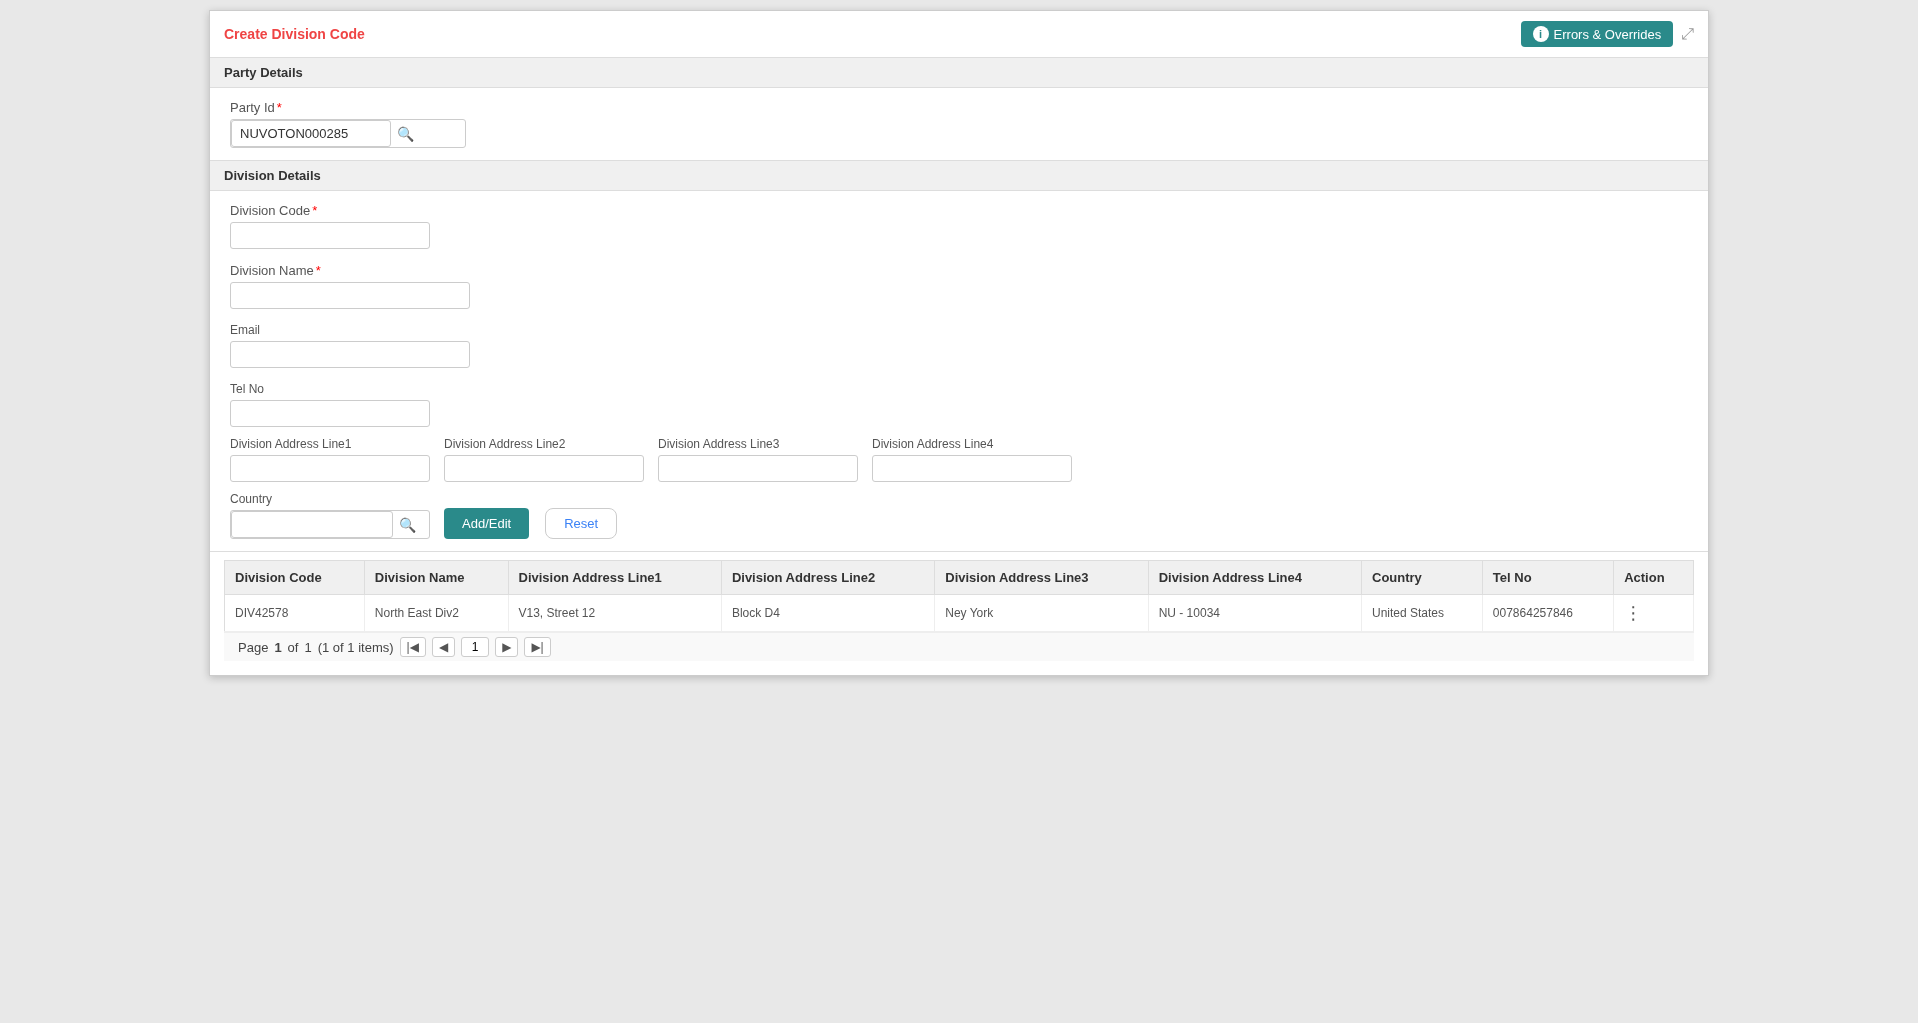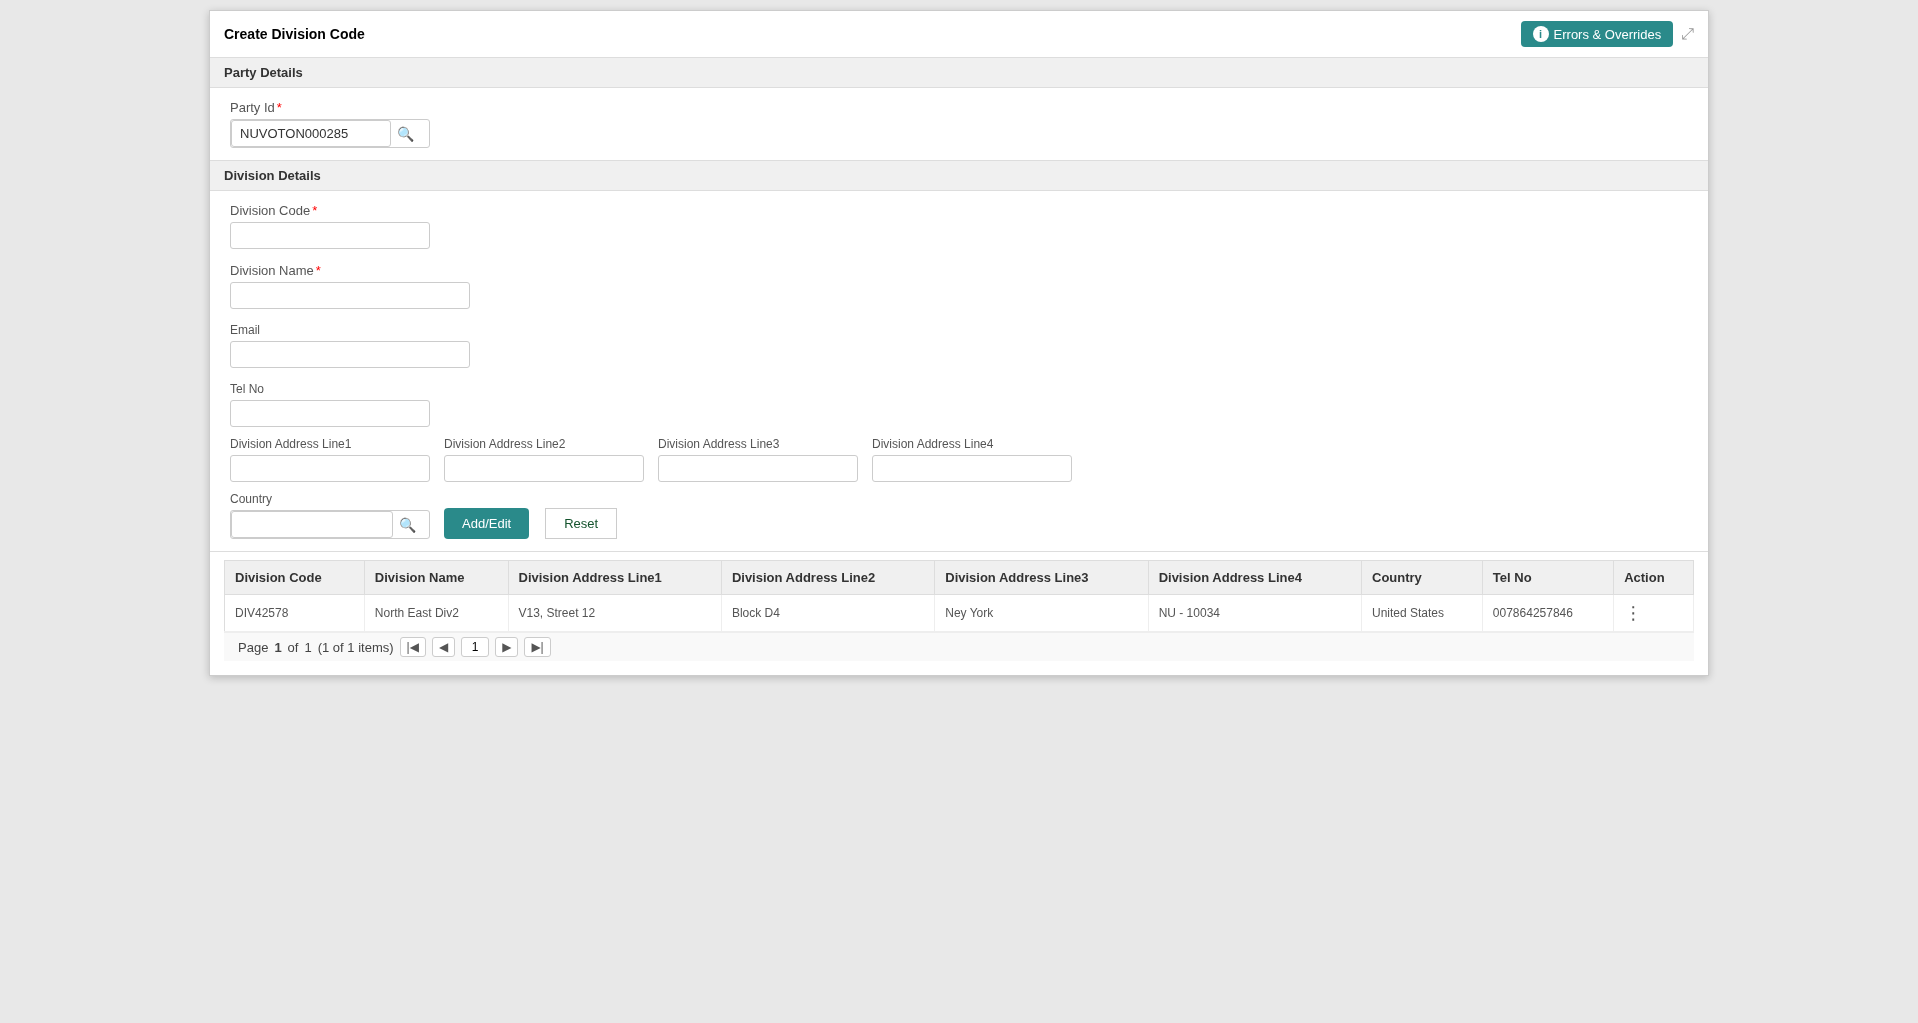--- a/index.html
+++ b/index.html
@@ -15,21 +15,21 @@
       display: flex;
       align-items: center;
       justify-content: space-between;
       padding: 10px 14px;
       background: #fff;
       border-bottom: 1px solid #ddd;
     }
     .modal-title {
       font-size: 14px;
       font-weight: bold;
-      color: #000000;
+      color: #ef4444;
     }
     .header-right {
       display: flex;
       align-items: center;
       gap: 8px;
     }
     .errors-btn {
       background: #2a8a8a;
       color: #fff;
       border: none;
@@ -113,21 +113,21 @@
       background: transparent;
     }
     .search-field .search-btn {
       background: none;
       border: none;
       cursor: pointer;
       padding: 4px 6px;
       color: #666;
       font-size: 14px;
     }
-    .party-id-field { width: 200px; }
+    .party-id-field { width: 236px; }
     .div-code-field { width: 200px; }
     .div-name-field { width: 240px; }
     .email-field { width: 240px; }
     .tel-field { width: 200px; }
     .addr-field { width: 200px; }
     .country-field { width: 200px; }
     .btn-row {
       display: flex;
       gap: 16px;
       margin-top: 6px;
@@ -136,24 +136,24 @@
       background: #2a8a8a;
       color: #fff;
       border: none;
       padding: 7px 18px;
       border-radius: 4px;
       cursor: pointer;
       font-size: 13px;
     }
     .btn-secondary {
       background: #fff;
-      color: #14532d;
+      color: #3b82f6;
       border: 1px solid #ccc;
       padding: 7px 18px;
-      border-radius: 0;
+      border-radius: 8px;
       cursor: pointer;
       font-size: 13px;
     }
     .table-section {
       padding: 0 14px 14px 14px;
       background: #fff;
     }
     table {
       width: 100%;
       border-collapse: collapse;

